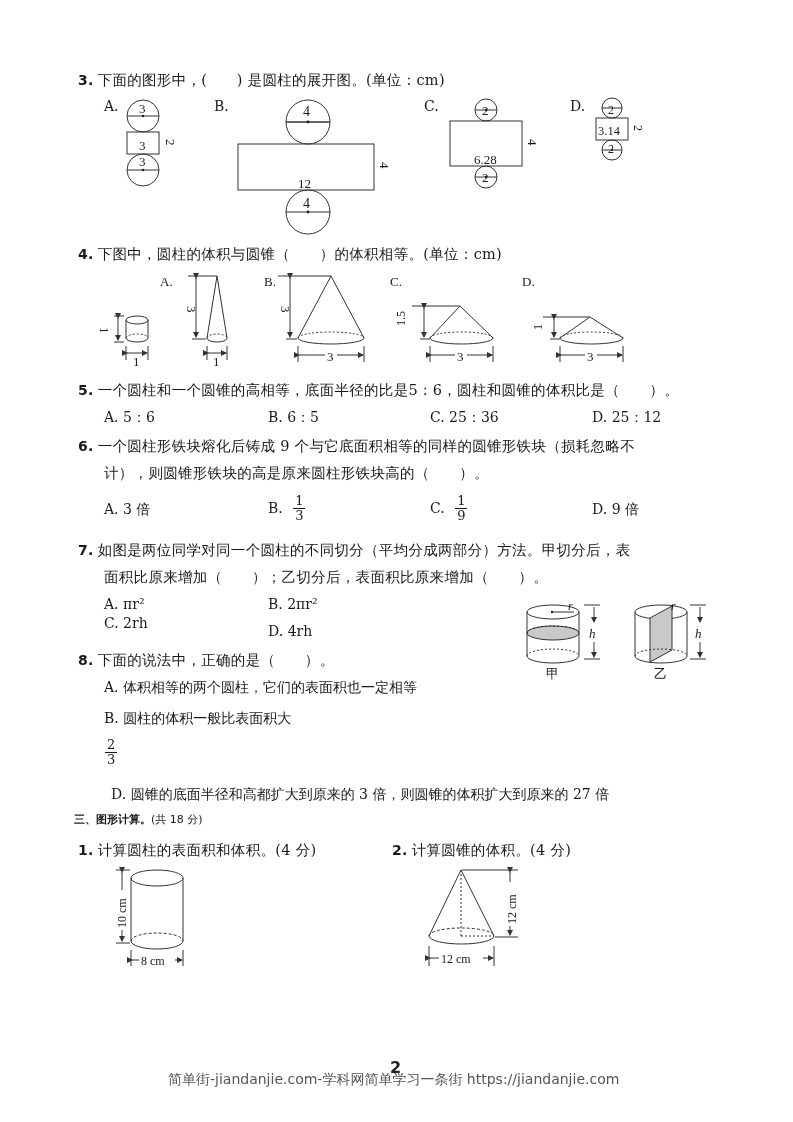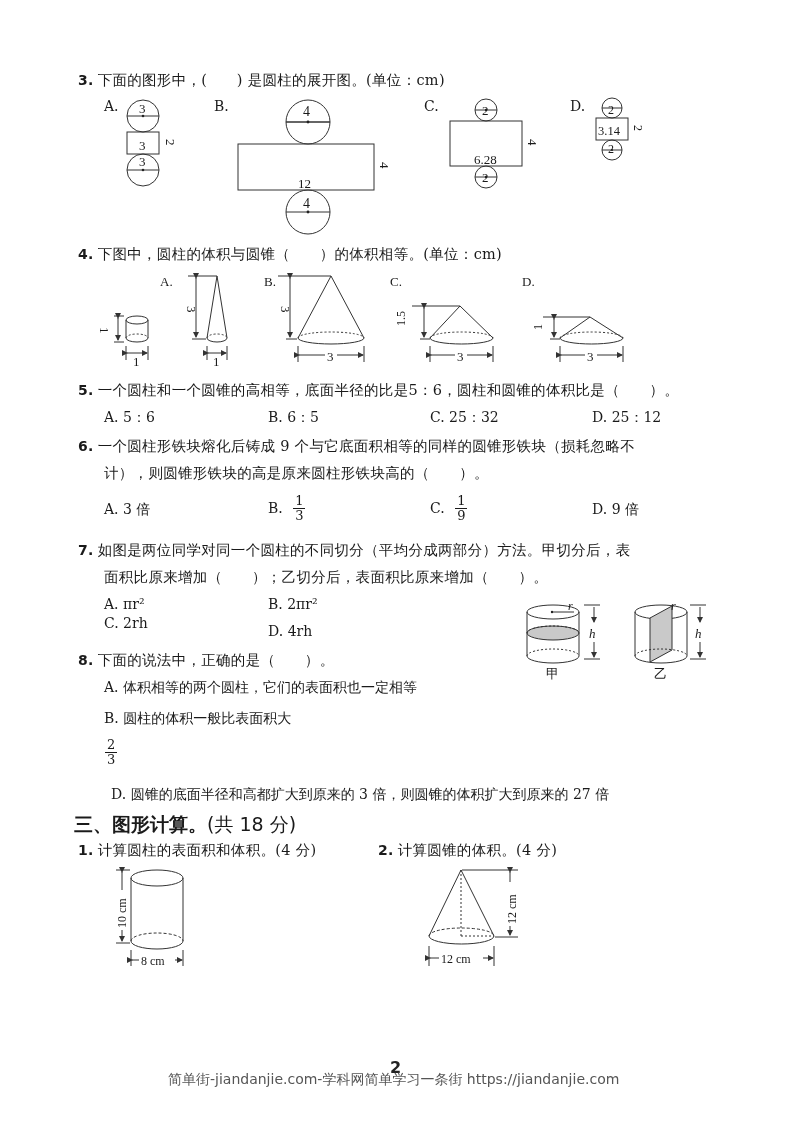--- a/index.html
+++ b/index.html
@@ -5,21 +5,21 @@
   html, body { margin: 0; padding: 0; background: #ffffff; }
   body { width: 793px; height: 1122px; position: relative; overflow: hidden;
          font-family: "DejaVu Serif", "Liberation Serif", serif; color: #1a1a1a; }
   .abs { position: absolute; }
   .q { font-size: 14.5px; line-height: 20px; white-space: nowrap; letter-spacing: 0.3px; }
   .qnum { font-family: "DejaVu Sans", sans-serif; font-weight: bold; font-size: 14px; margin-right: 4px; }
   .opt { font-size: 14px; line-height: 20px; white-space: nowrap; }
   .frac { display: inline-flex; flex-direction: column; align-items: center; vertical-align: middle;
           font-size: 13px; line-height: 14px; margin-left: 6px; }
   .frac .num { border-bottom: 1px solid #1a1a1a; padding: 0 2px; }
-  .sec { font-family: "DejaVu Sans", sans-serif; font-weight: bold; font-size: 19px; }
+  .sec { font-family: "DejaVu Sans", sans-serif; font-weight: bold; font-size: 11px; }
   .sec .sub { font-weight: normal; }
   svg text { font-family: "Liberation Serif", "DejaVu Serif", serif; fill: #1a1a1a; }
   .footer { font-family: "DejaVu Sans", sans-serif; font-size: 14px; color: #555; white-space: nowrap; }
   .pagenum { font-family: "DejaVu Sans", sans-serif; font-weight: bold; font-size: 16px; color: #222; }
 </style>
 </head>
 <body>
 
 <div class="abs q" style="left:78px; top:70px;">
   <span class="qnum">3.</span><span>下面的图形中，(　　) 是圆柱的展开图。(单位：cm)</span>
@@ -177,21 +177,21 @@
     <rect x="485" y="78" width="12" height="14" fill="#fff"></rect>
     <text x="487" y="91" font-size="13">3</text>
   </g>
 </svg>
 
 <div class="abs q" style="left:78px; top:380px;">
   <span class="qnum">5.</span><span>一个圆柱和一个圆锥的高相等，底面半径的比是5：6，圆柱和圆锥的体积比是（　　）。</span>
 </div>
 <div class="abs opt" style="left:104px; top:407px;">A.  5：6</div>
 <div class="abs opt" style="left:268px; top:407px;">B.  6：5</div>
-<div class="abs opt" style="left:430px; top:407px;">C.  25：32</div>
+<div class="abs opt" style="left:430px; top:407px;">C.  25：36</div>
 <div class="abs opt" style="left:592px; top:407px;">D.  25：12</div>
 
 <div class="abs q" style="left:78px; top:436px;">
   <span class="qnum">6.</span><span>一个圆柱形铁块熔化后铸成 9 个与它底面积相等的同样的圆锥形铁块（损耗忽略不</span>
 </div>
 <div class="abs q" style="left:104px; top:463px;">计），则圆锥形铁块的高是原来圆柱形铁块高的（　　）。</div>
 
 <div class="abs opt" style="left:104px; top:499px;">A.  3 倍</div>
 <div class="abs opt" style="left:268px; top:494px;">
   <span>B.</span>
@@ -275,21 +275,21 @@
 </div>
 <div class="abs opt" style="left:104px; top:784px;margin-left:7px;">D.  圆锥的底面半径和高都扩大到原来的 3 倍，则圆锥的体积扩大到原来的 27 倍</div>
 
 <div class="abs sec" style="left:74px; top:812px;">
   <span>三、图形计算。</span><span class="sub">(共 18 分)</span>
 </div>
 
 <div class="abs q" style="left:78px; top:840px;">
   <span class="qnum">1.</span><span>计算圆柱的表面积和体积。(4 分)</span>
 </div>
-<div class="abs q" style="left:378px; top:840px;text-align:center;">
+<div class="abs q" style="left:392px; top:840px;text-align:center;">
   <span class="qnum">2.</span><span>计算圆锥的体积。(4 分)</span>
 </div>
 
 <svg class="abs" style="left:108px; top:866px;" width="90" height="104">
   <defs>
     <marker id="arr3" markerWidth="6" markerHeight="6" refX="5" refY="3" orient="auto">
       <path d="M0,0 L6,3 L0,6 z" fill="#333"></path>
     </marker>
   </defs>
   <ellipse cx="49" cy="12" rx="26" ry="8" fill="none" stroke="#333"></ellipse>

